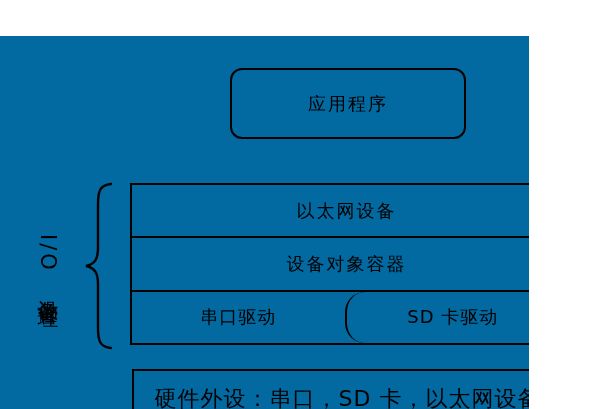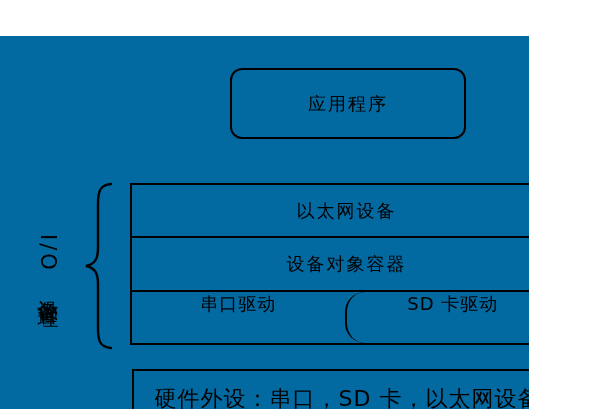--- a/index.html
+++ b/index.html
@@ -76,20 +76,21 @@
   .layer-row.bordered {
     border-bottom: 2px solid #000000;
   }
   .driver-row {
     flex: 1;
     display: flex;
   }
   .driver-cell {
     flex: 1;
     display: flex;
+    align-items: center;
     justify-content: center;
     font-size: 18px;
     letter-spacing: 1px;
   }
   .driver-cell.mid {
     border-left: 2px solid #000000;
     border-right: 2px solid #000000;
     border-radius: 20px;
   }
   .hw-box {

